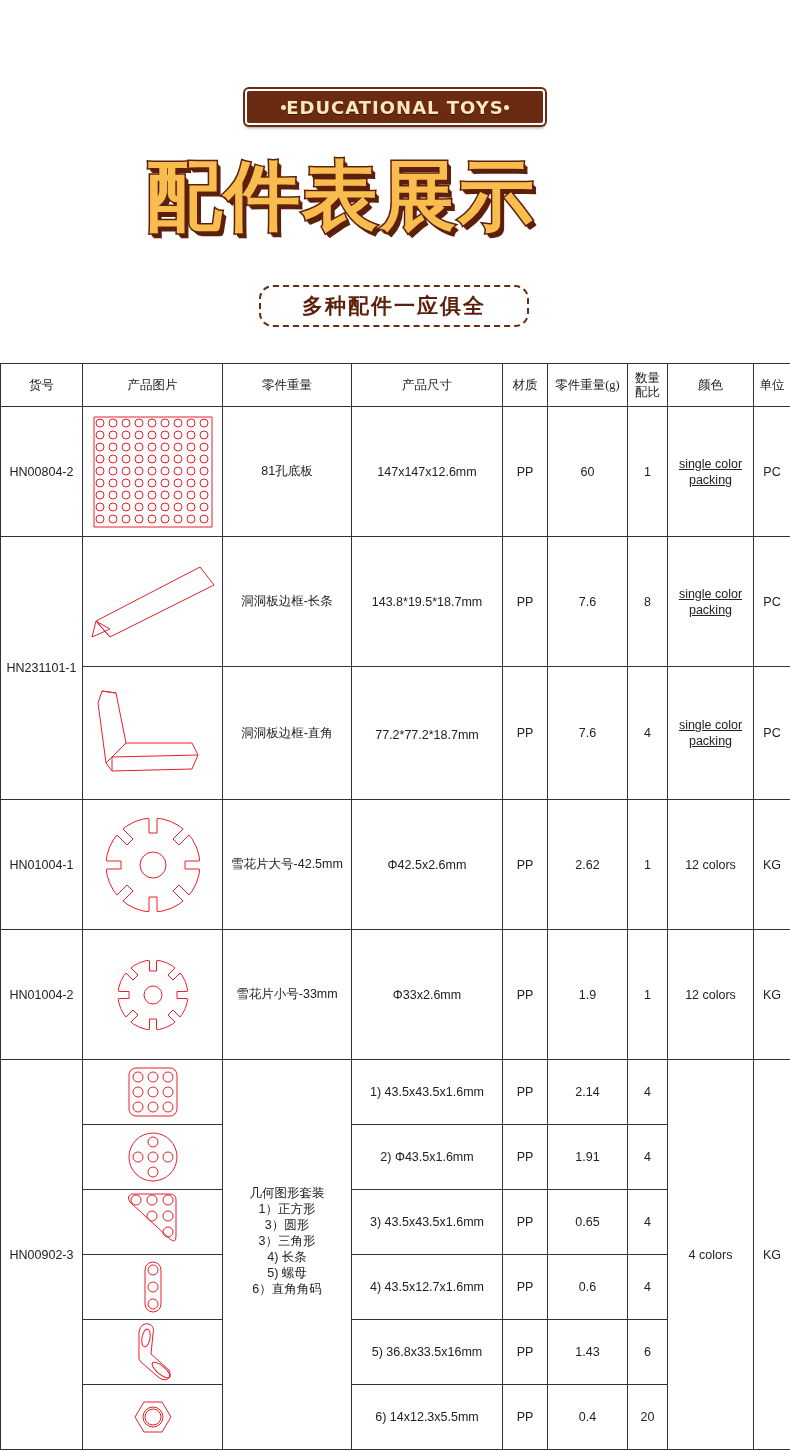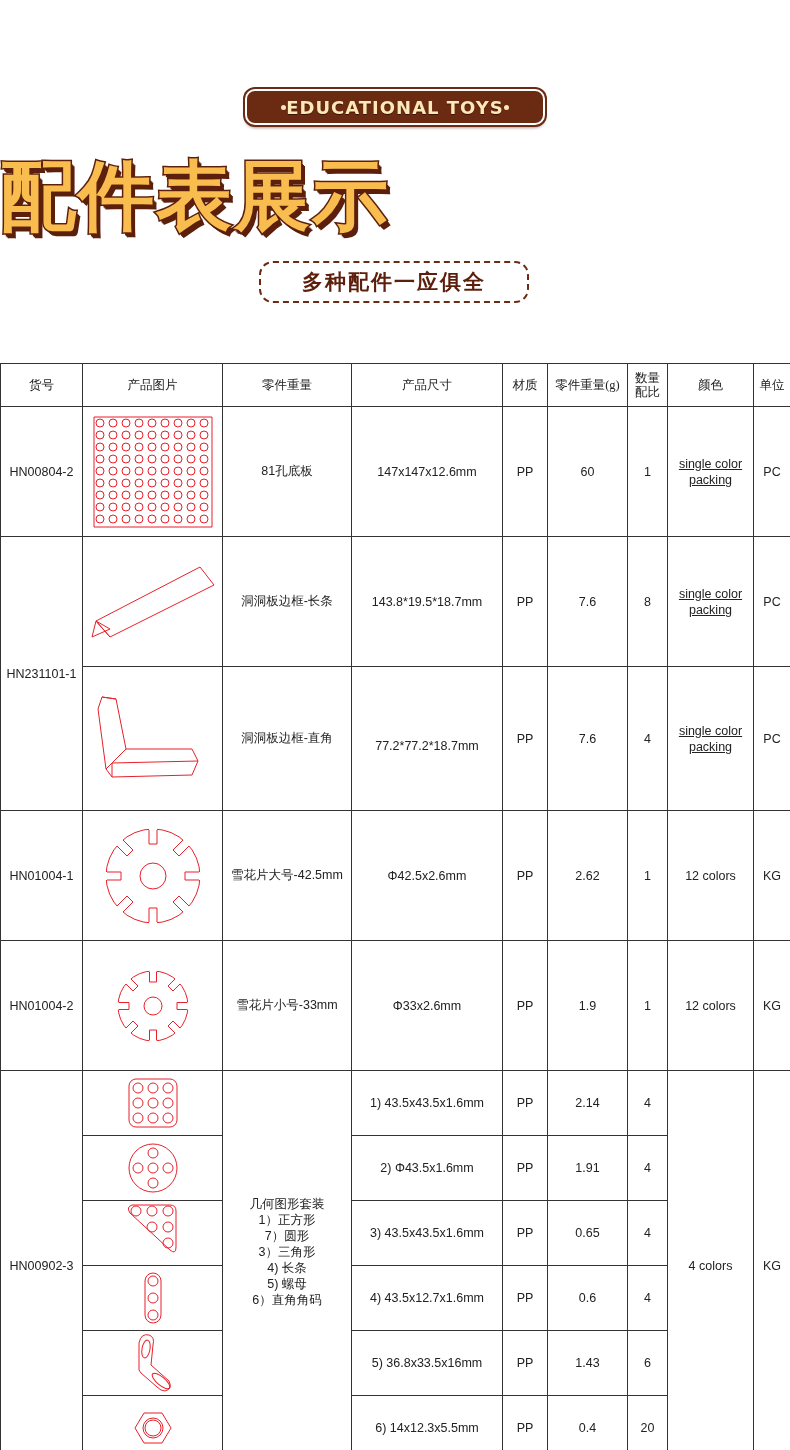--- a/index.html
+++ b/index.html
@@ -1,23 +1,23 @@
 <!DOCTYPE html>
 <html><head>
 <meta charset="utf-8">
 <style>
   html, body { margin:0; padding:0; background:#fff; }
   body { width:790px; height:1450px; position:relative; overflow:hidden; font-family:"Liberation Sans", "DejaVu Sans", sans-serif; color:#222; }
-  .badge { position:absolute; left:245px; top:89px; width:300px; height:36px; box-sizing:border-box; border-radius:10px; background:#6b2a12; border:2px solid #fff; box-shadow:0 0 0 2px #6b2a12, 0 3px 3px rgba(80,30,10,0.45); display:flex; align-items:center; justify-content:center; gap:0; }
+  .badge { position:absolute; left:245px; top:89px; width:300px; height:36px; box-sizing:border-box; border-radius:4px; background:#6b2a12; border:2px solid #fff; box-shadow:0 0 0 2px #6b2a12, 0 3px 3px rgba(80,30,10,0.45); display:flex; align-items:center; justify-content:center; gap:0; }
   .badge-dot { width:5px; height:5px; border-radius:50%; background:#fde8b8; }
   .badge-text { color:#fde8b8; font-family:"DejaVu Sans", sans-serif; font-weight:bold; font-size:18px; letter-spacing:1px; text-shadow:0 1px 0 #3a1206; }
-  .title { position:absolute; left:0; width:682px; top:148px; font-family:"DejaVu Sans", sans-serif; font-weight:bold; font-size:76px; line-height:96px; color:#f8bd4e; letter-spacing:2px;
+  .title { position:absolute; left:0; width:682px; top:148px; text-align:center; font-family:"DejaVu Sans", sans-serif; font-weight:bold; font-size:76px; line-height:96px; color:#f8bd4e; letter-spacing:2px;
     -webkit-text-stroke:3px #5c1f0c; paint-order:stroke fill;
     text-shadow:4px 5px 0 #5c1f0c, 3px 4px 0 #5c1f0c, 2px 3px 0 #5c1f0c; }
-  .subtitle { position:absolute; left:259px; top:261px; width:270px; height:42px; box-sizing:border-box; border:2px dashed #6b2a12; border-radius:14px; display:flex; align-items:center; justify-content:center; }
+  .subtitle { position:absolute; left:259px; top:285px; width:270px; height:42px; box-sizing:border-box; border:2px dashed #6b2a12; border-radius:14px; display:flex; align-items:center; justify-content:center; }
   .subtitle span { color:#5c1f0c; font-family:"DejaVu Sans", sans-serif; font-weight:bold; font-size:21px; letter-spacing:2px; }
 
   table.parts { position:absolute; left:0; top:363px; width:790px; border-collapse:collapse; table-layout:fixed; font-size:12.5px; }
   table.parts td, table.parts th { border:1.5px solid #333; text-align:center; vertical-align:middle; padding:0 2px; font-weight:normal; color:#222; }
   table.parts th { height:42px; font-size:12.5px; line-height:14px;font-family:Liberation Serif, serif; }
   tr.big td { height:129px; }
   tr.sub td { height:64px; }
   td.img-cell { padding:0; }
   td.img-cell svg { display:block; margin:0 auto; }
   .multiline { line-height:16px;text-decoration:underline; }
@@ -200,21 +200,21 @@
         <g fill="none" stroke="#e8202a" stroke-width="1">
           <path d="M10 20 L14 8 L28 10 L38 60 L18 80 Z"></path>
           <path d="M14 8 L28 10"></path>
           <path d="M38 60 L104 60 L110 72 L104 86 L24 88 L18 80"></path>
           <path d="M24 74 L110 72"></path>
           <path d="M24 74 L24 88"></path>
         </g>
       </svg>
     </td>
     <td>洞洞板边框-直角</td>
-    <td style="padding-top:14px">77.2*77.2*18.7mm</td>
+    <td style="padding-top:3px">77.2*77.2*18.7mm</td>
     <td>PP</td>
     <td>7.6</td>
     <td>4</td>
     <td class="multiline">
           <div>single color</div>
           <div>packing</div>
         </td>
     <td>PC</td>
   </tr>
 
@@ -307,21 +307,21 @@
           <circle cx="12" cy="42" r="5"></circle>
               <circle cx="27" cy="42" r="5"></circle>
               <circle cx="42" cy="42" r="5"></circle>
         </g>
       </svg>
     </td>
     <td rowspan="6" class="geo-name">
       <div style="transform:translateY(-14px)">
         <div>几何图形套装</div>
         <div>1）正方形</div>
-        <div>7）圆形</div>
+        <div>3）圆形</div>
         <div>3）三角形</div>
         <div>4) 长条</div>
         <div>5) 螺母</div>
         <div>6）直角角码</div>
       </div>
     </td>
     <td>1) 43.5x43.5x1.6mm</td>
     <td>PP</td>
     <td>2.14</td>
     <td>4</td>

